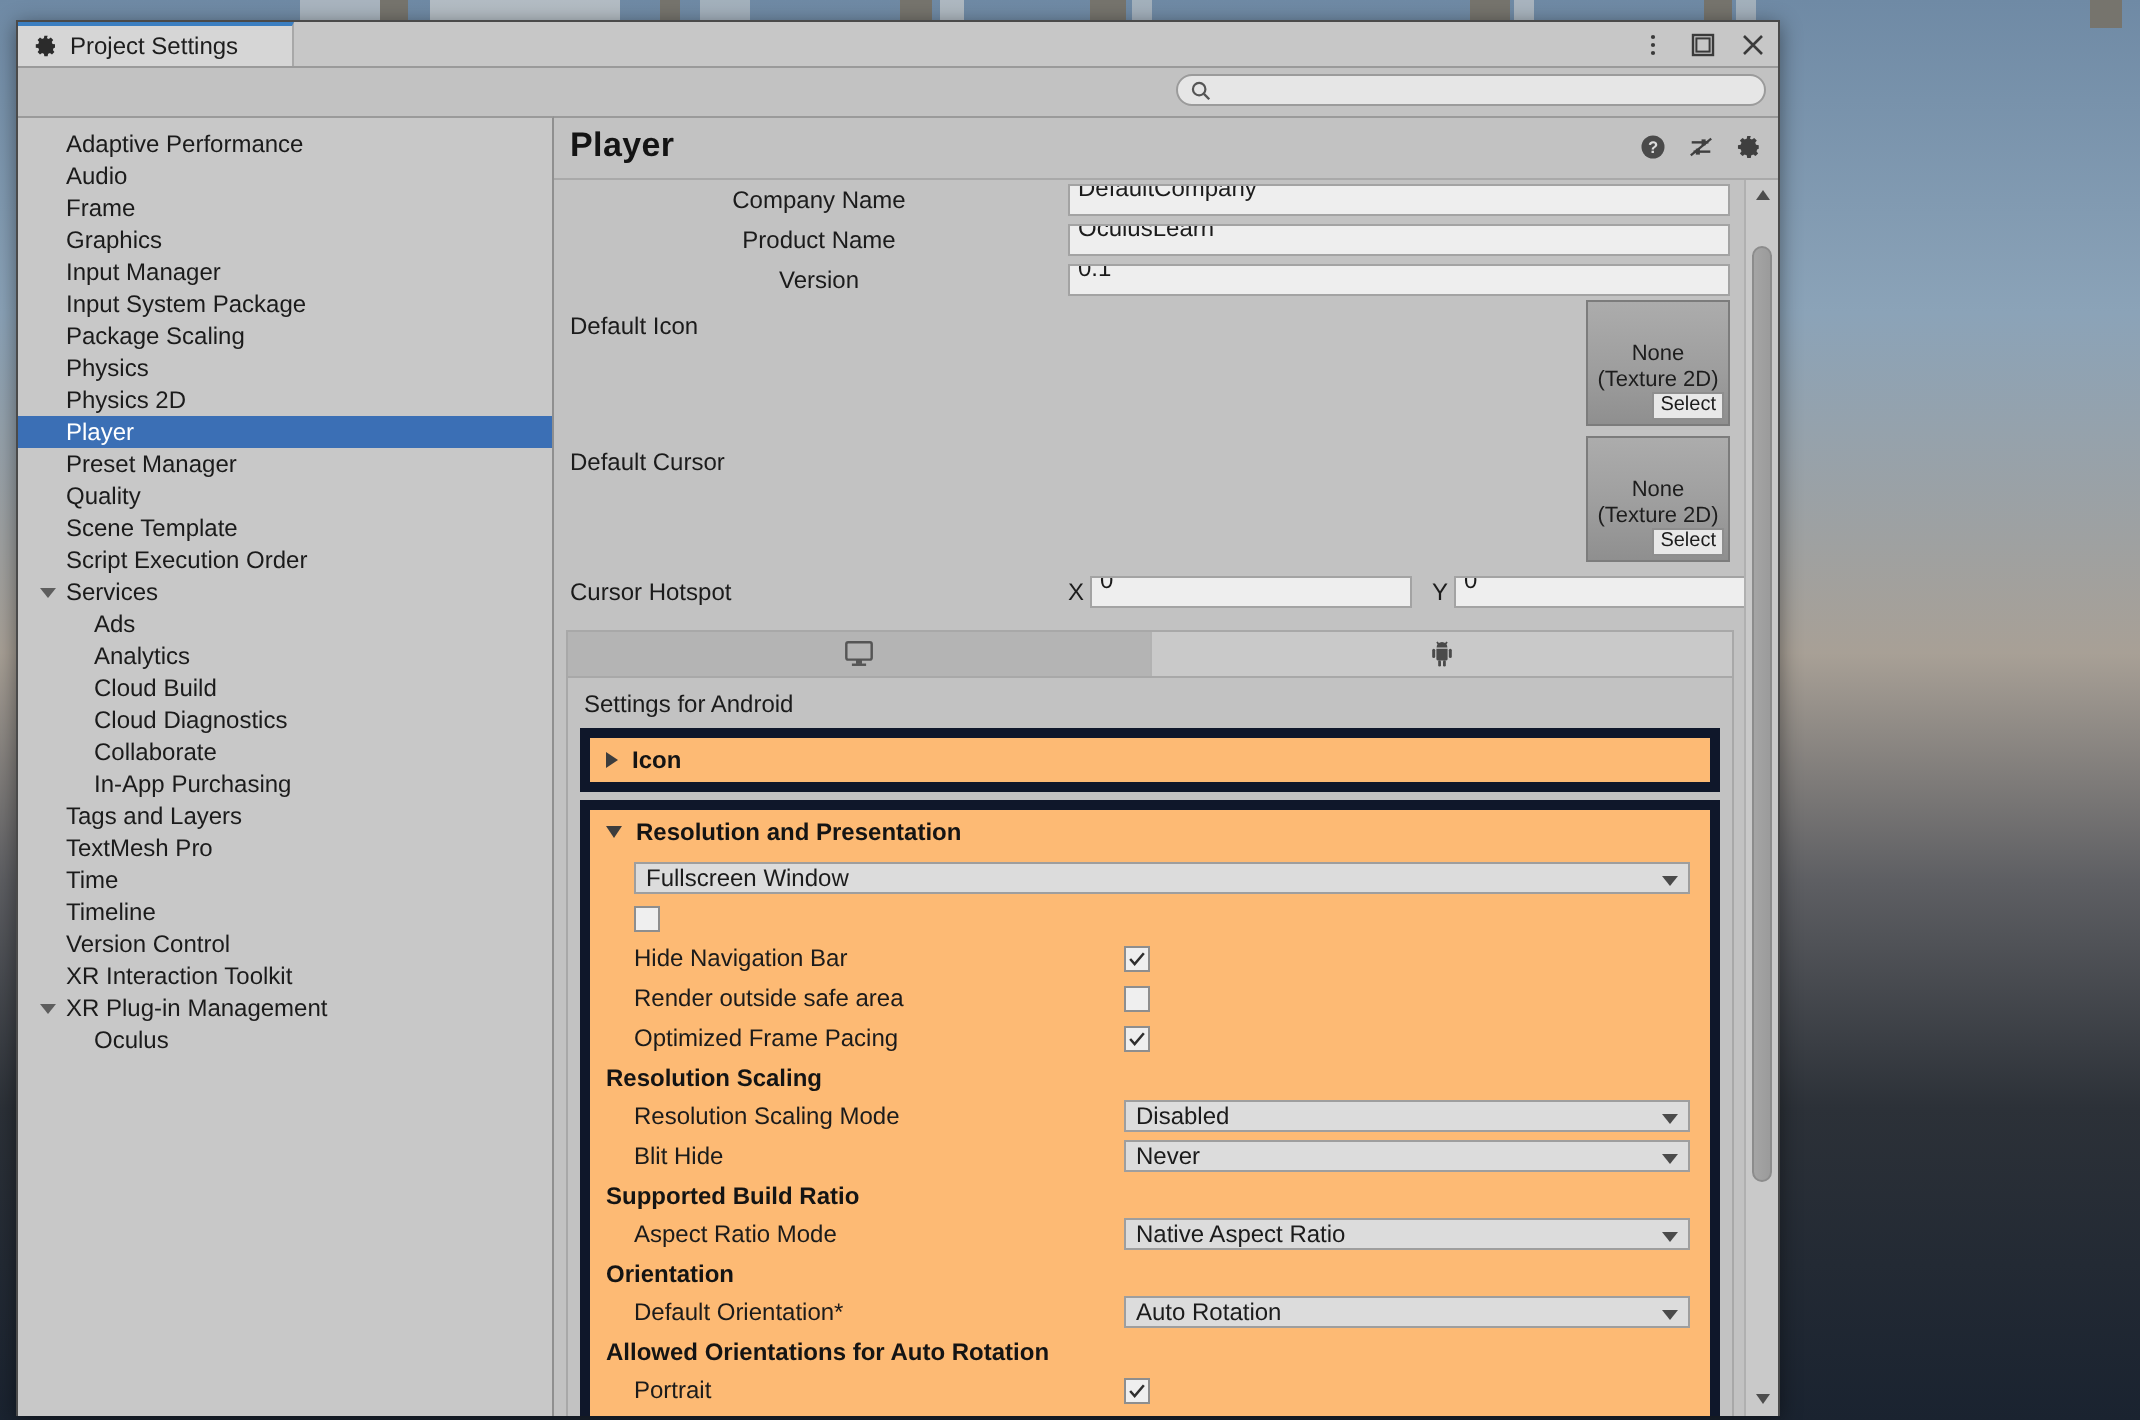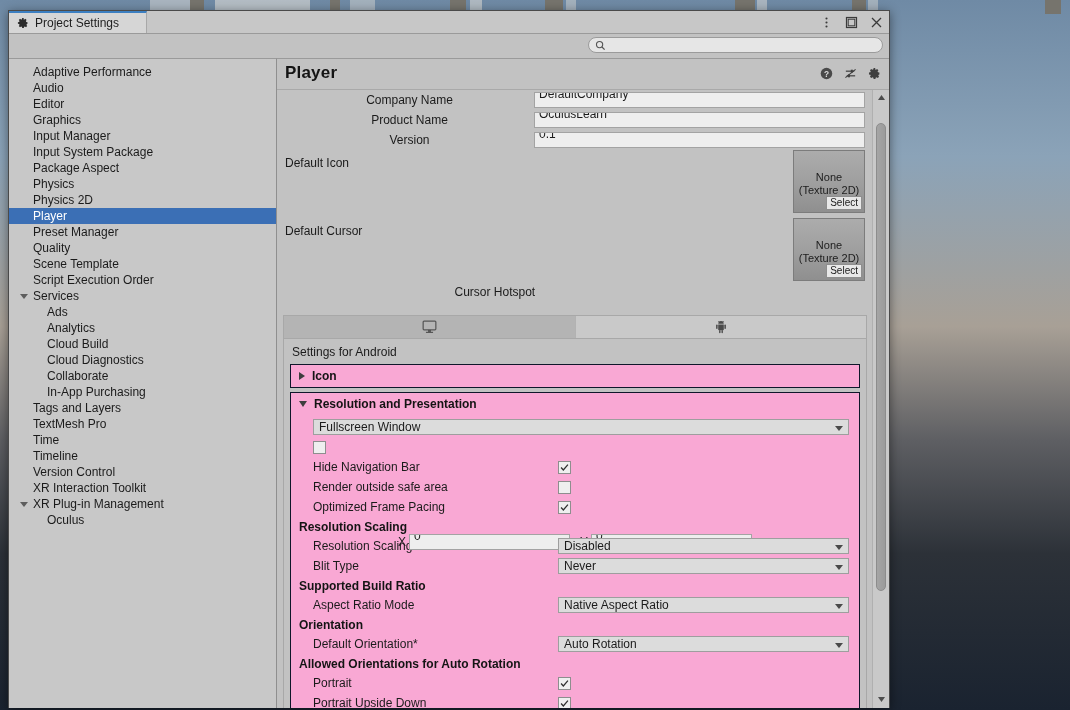--- a/index.html
+++ b/index.html
@@ -118,37 +118,37 @@
     border:1px solid #7c7c7c;box-sizing:border-box;
     text-align:center;font-size:11px;color:#1d1d1d;padding-top:20px;line-height:13px;
   }
   .objfield .sel{
     position:absolute;right:2px;bottom:2px;
     background:#e8e8e8;border:1px solid #8e8e8e;font-size:10px;
     padding:0 3px;line-height:12px;color:#1b1b1b;
   }
 
   
-  .hotspot{padding-left:8px;height:22px;flex-direction:column;}
+  .hotspot{padding-left:8px;height:22px;}
   .hotspot .flabel{width:249px;flex:0 0 249px;}
   .xy{display:flex;align-items:center;flex:1;margin-right:8px;}
   .xy .ax{font-size:12px;margin-right:3px;}
   .xy .txtfield{flex:1;}
   .xy .gap{width:10px;}
 
   
   #platformwrap{margin:8px 6px 0 6px;border:1px solid #a8a8a8;background:#c2c2c2;}
   #platbar{display:flex;height:22px;background:#c9c9c9;border-bottom:1px solid #a8a8a8;}
   .plat{flex:1;display:flex;align-items:center;justify-content:center;border-right:1px solid #b2b2b2;}
   .plat.active{background:#b4b4b4;}
   .plat:last-child{border-right:0;}
   #settings-for{padding:6px 0 5px 8px;font-size:12px;color:#1b1b1b;}
 
   
-  .foldout{margin:0 6px 4px 6px;border:1px solid #0f172a;background:#f9a8d4;}
+  .foldout{margin:0 6px 4px 6px;border:5px solid #0f172a;background:#fdba74;}
   .fold-head{height:22px;display:flex;align-items:center;padding-left:8px;font-size:12px;font-weight:bold;color:#141414;}
   .fold-head .arrow{margin-right:7px;width:0;height:0;}
   .arrow.closed{border-left:6px solid #3d3d3d;border-top:4px solid transparent;border-bottom:4px solid transparent;}
   .arrow.opened{border-left:4.5px solid transparent;border-right:4.5px solid transparent;border-top:6px solid #3d3d3d;}
   .fold-body{padding:2px 0 4px 0;}
 
   .prow{height:20px;display:flex;align-items:center;padding-left:22px;}
   .prow .plabel{width:245px;flex:0 0 245px;font-size:12px;color:#1b1b1b;}
   .grouphdr{height:19px;display:flex;align-items:center;padding-left:8px;font-size:12px;font-weight:bold;color:#141414;}
 
@@ -233,25 +233,25 @@
       </svg>
       <input type="text" placeholder="" style="">
     </div>
   </div>
 
   <div id="body">
 
     <div id="sidebar">
         <div class="tree-item"><span>Adaptive Performance</span></div>
         <div class="tree-item"><span>Audio</span></div>
-        <div class="tree-item"><span>Editor</span></div>
+        <div class="tree-item"><span>Frame</span></div>
         <div class="tree-item"><span>Graphics</span></div>
         <div class="tree-item"><span>Input Manager</span></div>
         <div class="tree-item"><span>Input System Package</span></div>
-        <div class="tree-item"><span>Package Aspect</span></div>
+        <div class="tree-item"><span>Package Scaling</span></div>
         <div class="tree-item"><span>Physics</span></div>
         <div class="tree-item"><span>Physics 2D</span></div>
         <div class="tree-item selected"><span>Player</span></div>
         <div class="tree-item"><span>Preset Manager</span></div>
         <div class="tree-item"><span>Quality</span></div>
         <div class="tree-item"><span>Scene Template</span></div>
         <div class="tree-item"><span>Script Execution Order</span></div>
         <div class="tree-item"><span class="tri open"></span><span>Services</span></div>
         <div class="tree-item child"><span>Ads</span></div>
         <div class="tree-item child"><span>Analytics</span></div>
@@ -403,21 +403,21 @@
                   </div>
                   <div class="grouphdr">Resolution Scaling</div>
                   <div class="prow">
                     <span class="plabel">Resolution Scaling Mode</span>
                     <div class="dropdown">
                       <span>Disabled</span>
                       <span class="dd-arrow"></span>
                     </div>
                   </div>
                   <div class="prow">
-                    <span class="plabel">Blit Type</span>
+                    <span class="plabel">Blit Hide</span>
                     <div class="dropdown">
                       <span>Never</span>
                       <span class="dd-arrow"></span>
                     </div>
                   </div>
                   <div class="grouphdr">Supported Build Ratio</div>
                   <div class="prow">
                     <span class="plabel">Aspect Ratio Mode</span>
                     <div class="dropdown">
                       <span>Native Aspect Ratio</span>

